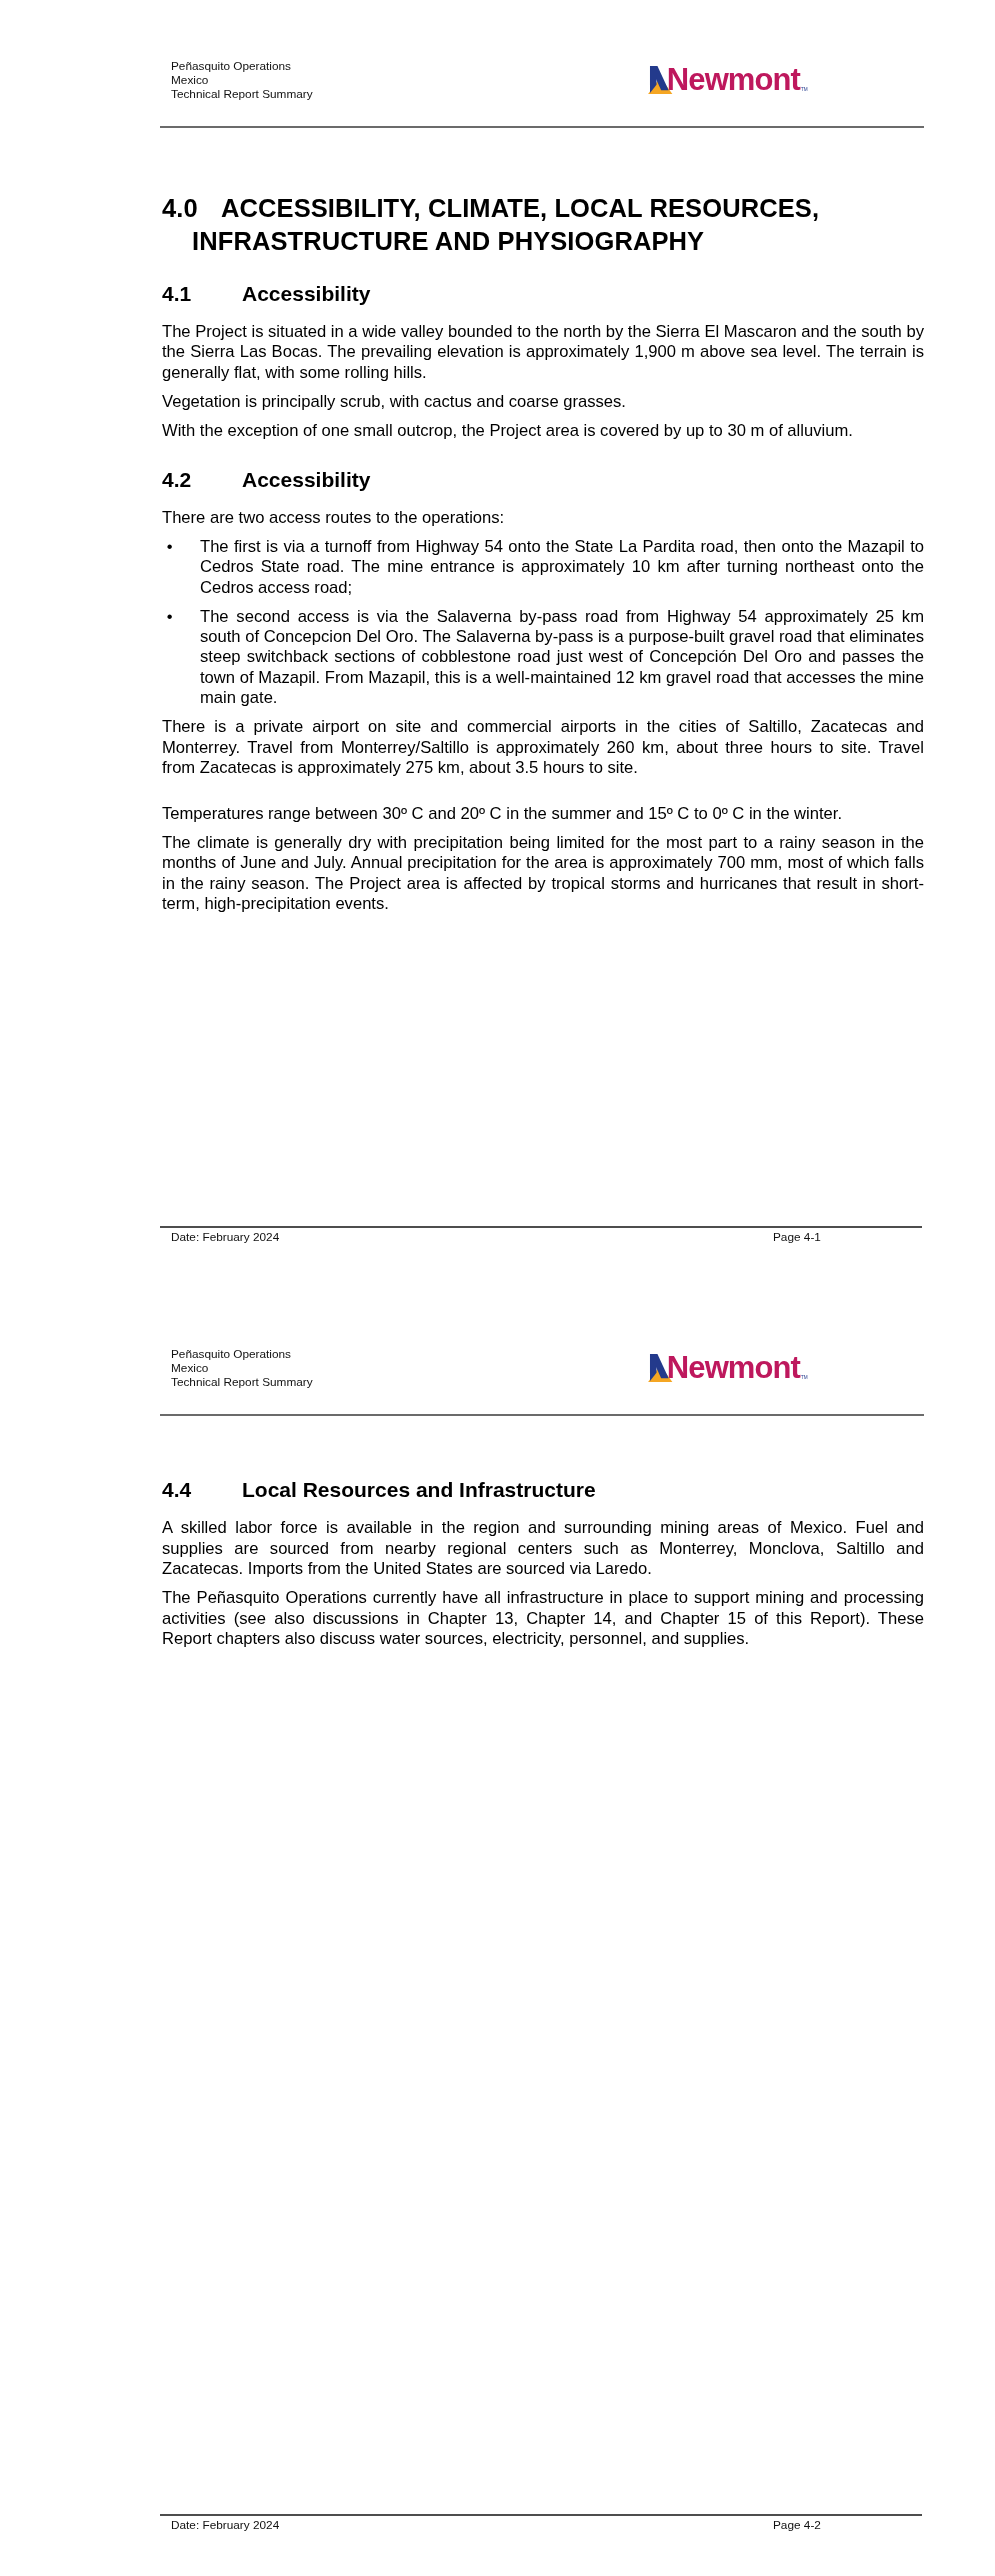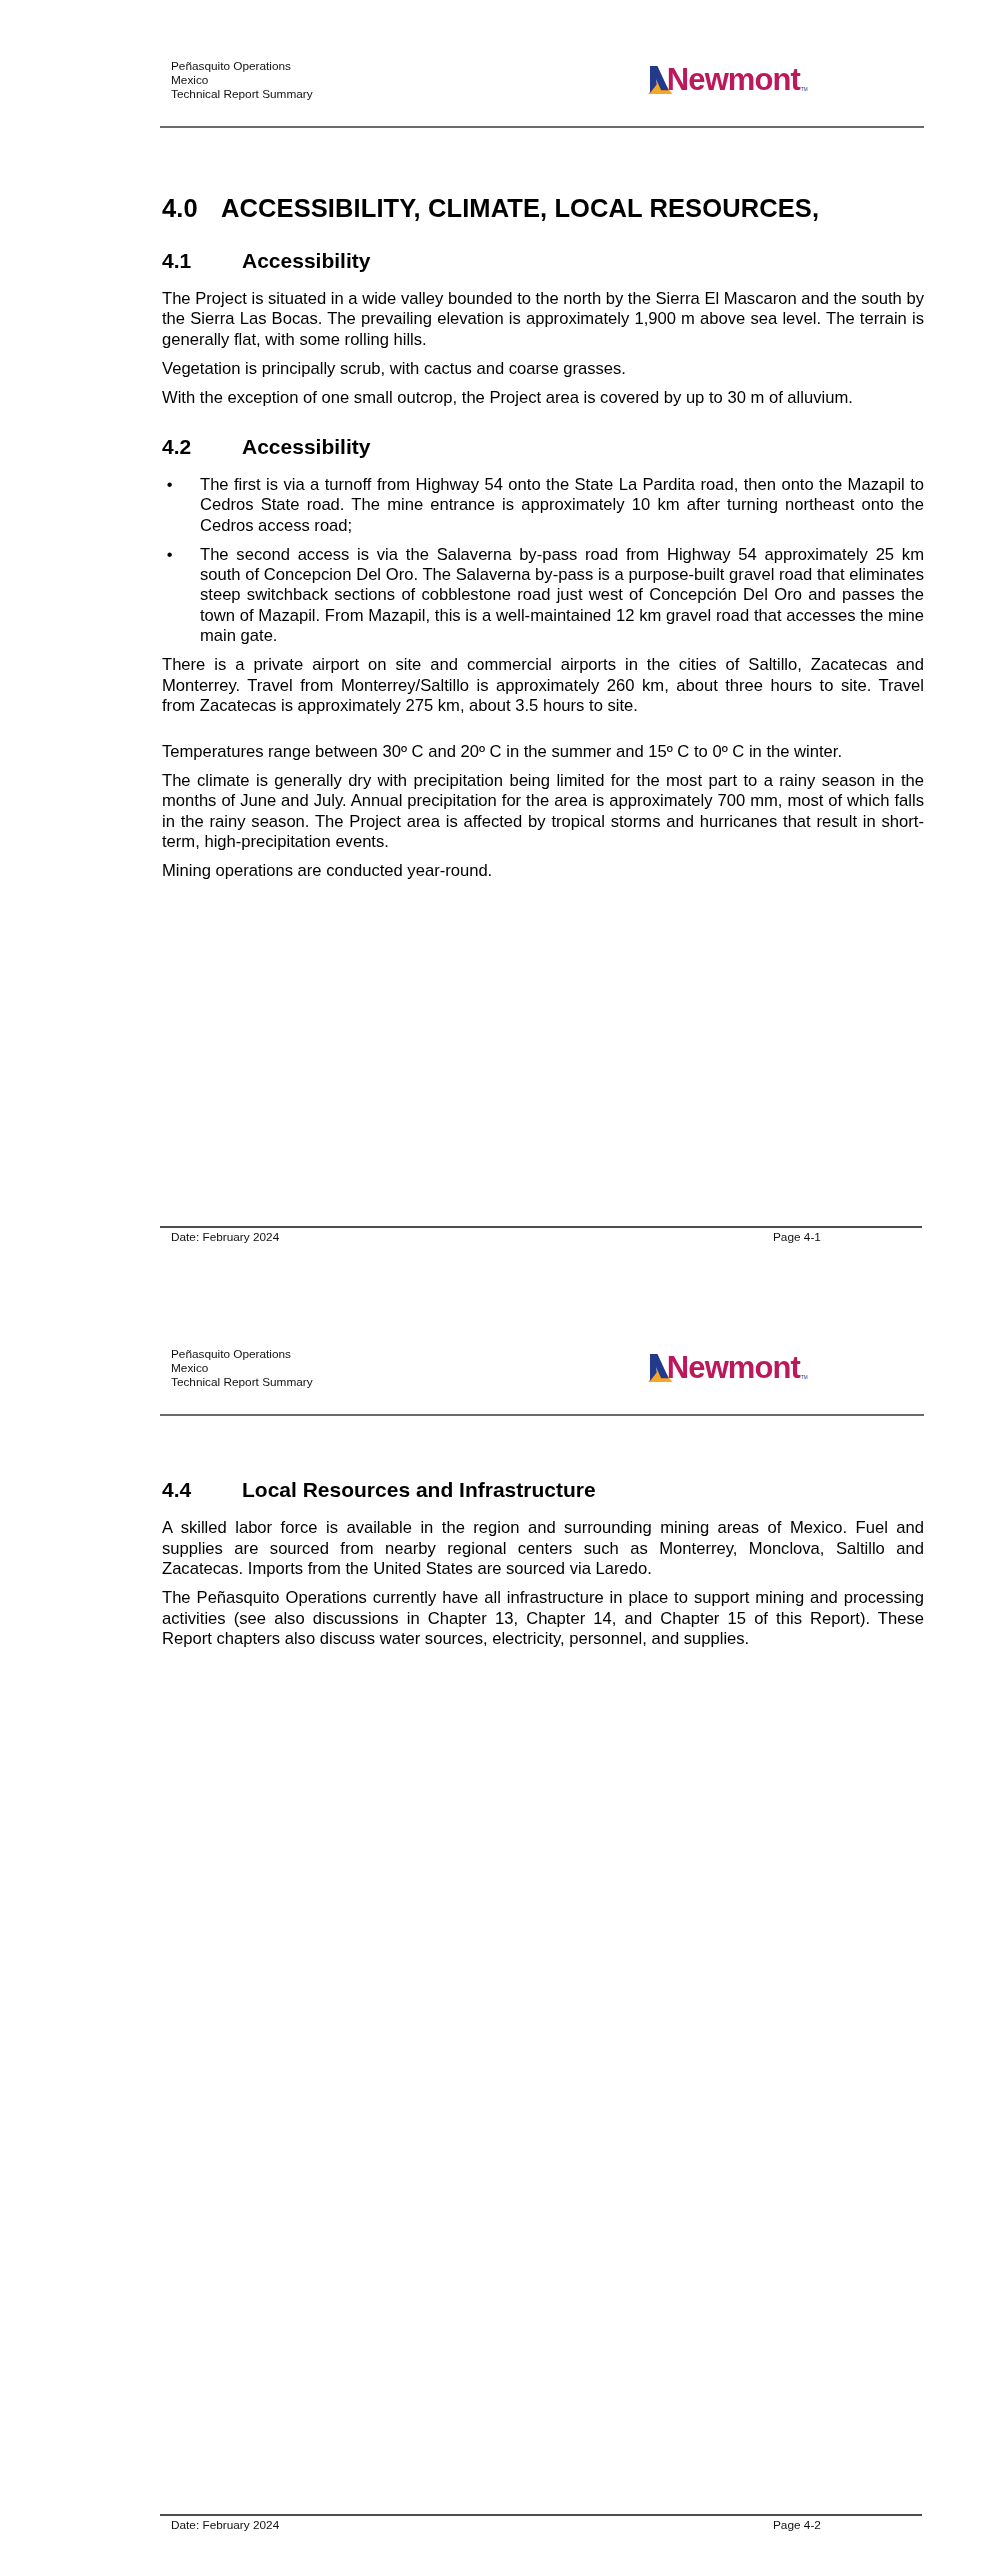--- a/index.html
+++ b/index.html
@@ -151,49 +151,50 @@
       <polygon points="2,0 9,0 9,20 2,29" fill="#233a8c"></polygon>
     </svg>
     <span class="logo-word">Newmont</span>
     <span class="logo-tm">TM</span>
   </div>
   <div class="header-rule"></div>
 
   <div class="content">
     <h1 class="chapter">
       <span class="num">4.0</span><span>ACCESSIBILITY, CLIMATE, LOCAL RESOURCES,</span>
+      <span class="line2">INFRASTRUCTURE AND PHYSIOGRAPHY</span>
     </h1>
 
     <h2 class="section">
       <span class="num">4.1</span><span>Accessibility</span>
     </h2>
     <p class="body">The Project is situated in a wide valley bounded to the north by the Sierra El Mascaron and the south by the Sierra Las Bocas.  The prevailing elevation is approximately 1,900 m above sea level.  The terrain is generally flat, with some rolling hills.</p>
     <p class="body">Vegetation is principally scrub, with cactus and coarse grasses.</p>
     <p class="body">With the exception of one small outcrop, the Project area is covered by up to 30 m of alluvium.</p>
     <div class="section-gap"></div>
 
     <h2 class="section">
       <span class="num">4.2</span><span>Accessibility</span>
     </h2>
+    <p class="body">There are two access routes to the operations:</p>
     <ul class="bullets">
       <li>
         <span class="bullet-icon">•</span>
         <span>The first is via a turnoff from Highway 54 onto the State La Pardita road, then onto the Mazapil to Cedros State road.  The mine entrance is approximately 10 km after turning northeast onto the Cedros access road;</span>
       </li>
       <li>
         <span class="bullet-icon">•</span>
         <span>The second access is via the Salaverna by-pass road from Highway 54 approximately 25 km south of Concepcion Del Oro.  The Salaverna by-pass is a purpose-built gravel road that eliminates steep switchback sections of cobblestone road just west of Concepción Del Oro and passes the town of Mazapil.  From Mazapil, this is a well-maintained 12 km gravel road that accesses the mine main gate.</span>
       </li>
     </ul>
     <p class="body">There is a private airport on site and commercial airports in the cities of Saltillo, Zacatecas and Monterrey.  Travel from Monterrey/Saltillo is approximately 260 km, about three hours to site. Travel from Zacatecas is approximately 275 km, about 3.5 hours to site.</p>
     <div class="section-gap"></div>
 
     <p class="body">Temperatures range between 30º C and 20º C in the summer and 15º C to 0º C in the winter.</p>
     <p class="body">The climate is generally dry with precipitation being limited for the most part to a rainy season in the months of June and July.  Annual precipitation for the area is approximately 700 mm, most of which falls in the rainy season.  The Project area is affected by tropical storms and hurricanes that result in short-term, high-precipitation events.</p>
-    <p class="body">Mining operations are conducted year-round.</p>
   </div>
 
   <div class="footer-rule"></div>
   <div class="footer-date">Date:  February 2024</div>
   <div class="footer-page">Page 4-1</div>
 </div>
 
 <div class="page page-2">
   <div class="header-left">
     <div>Peñasquito Operations</div>

